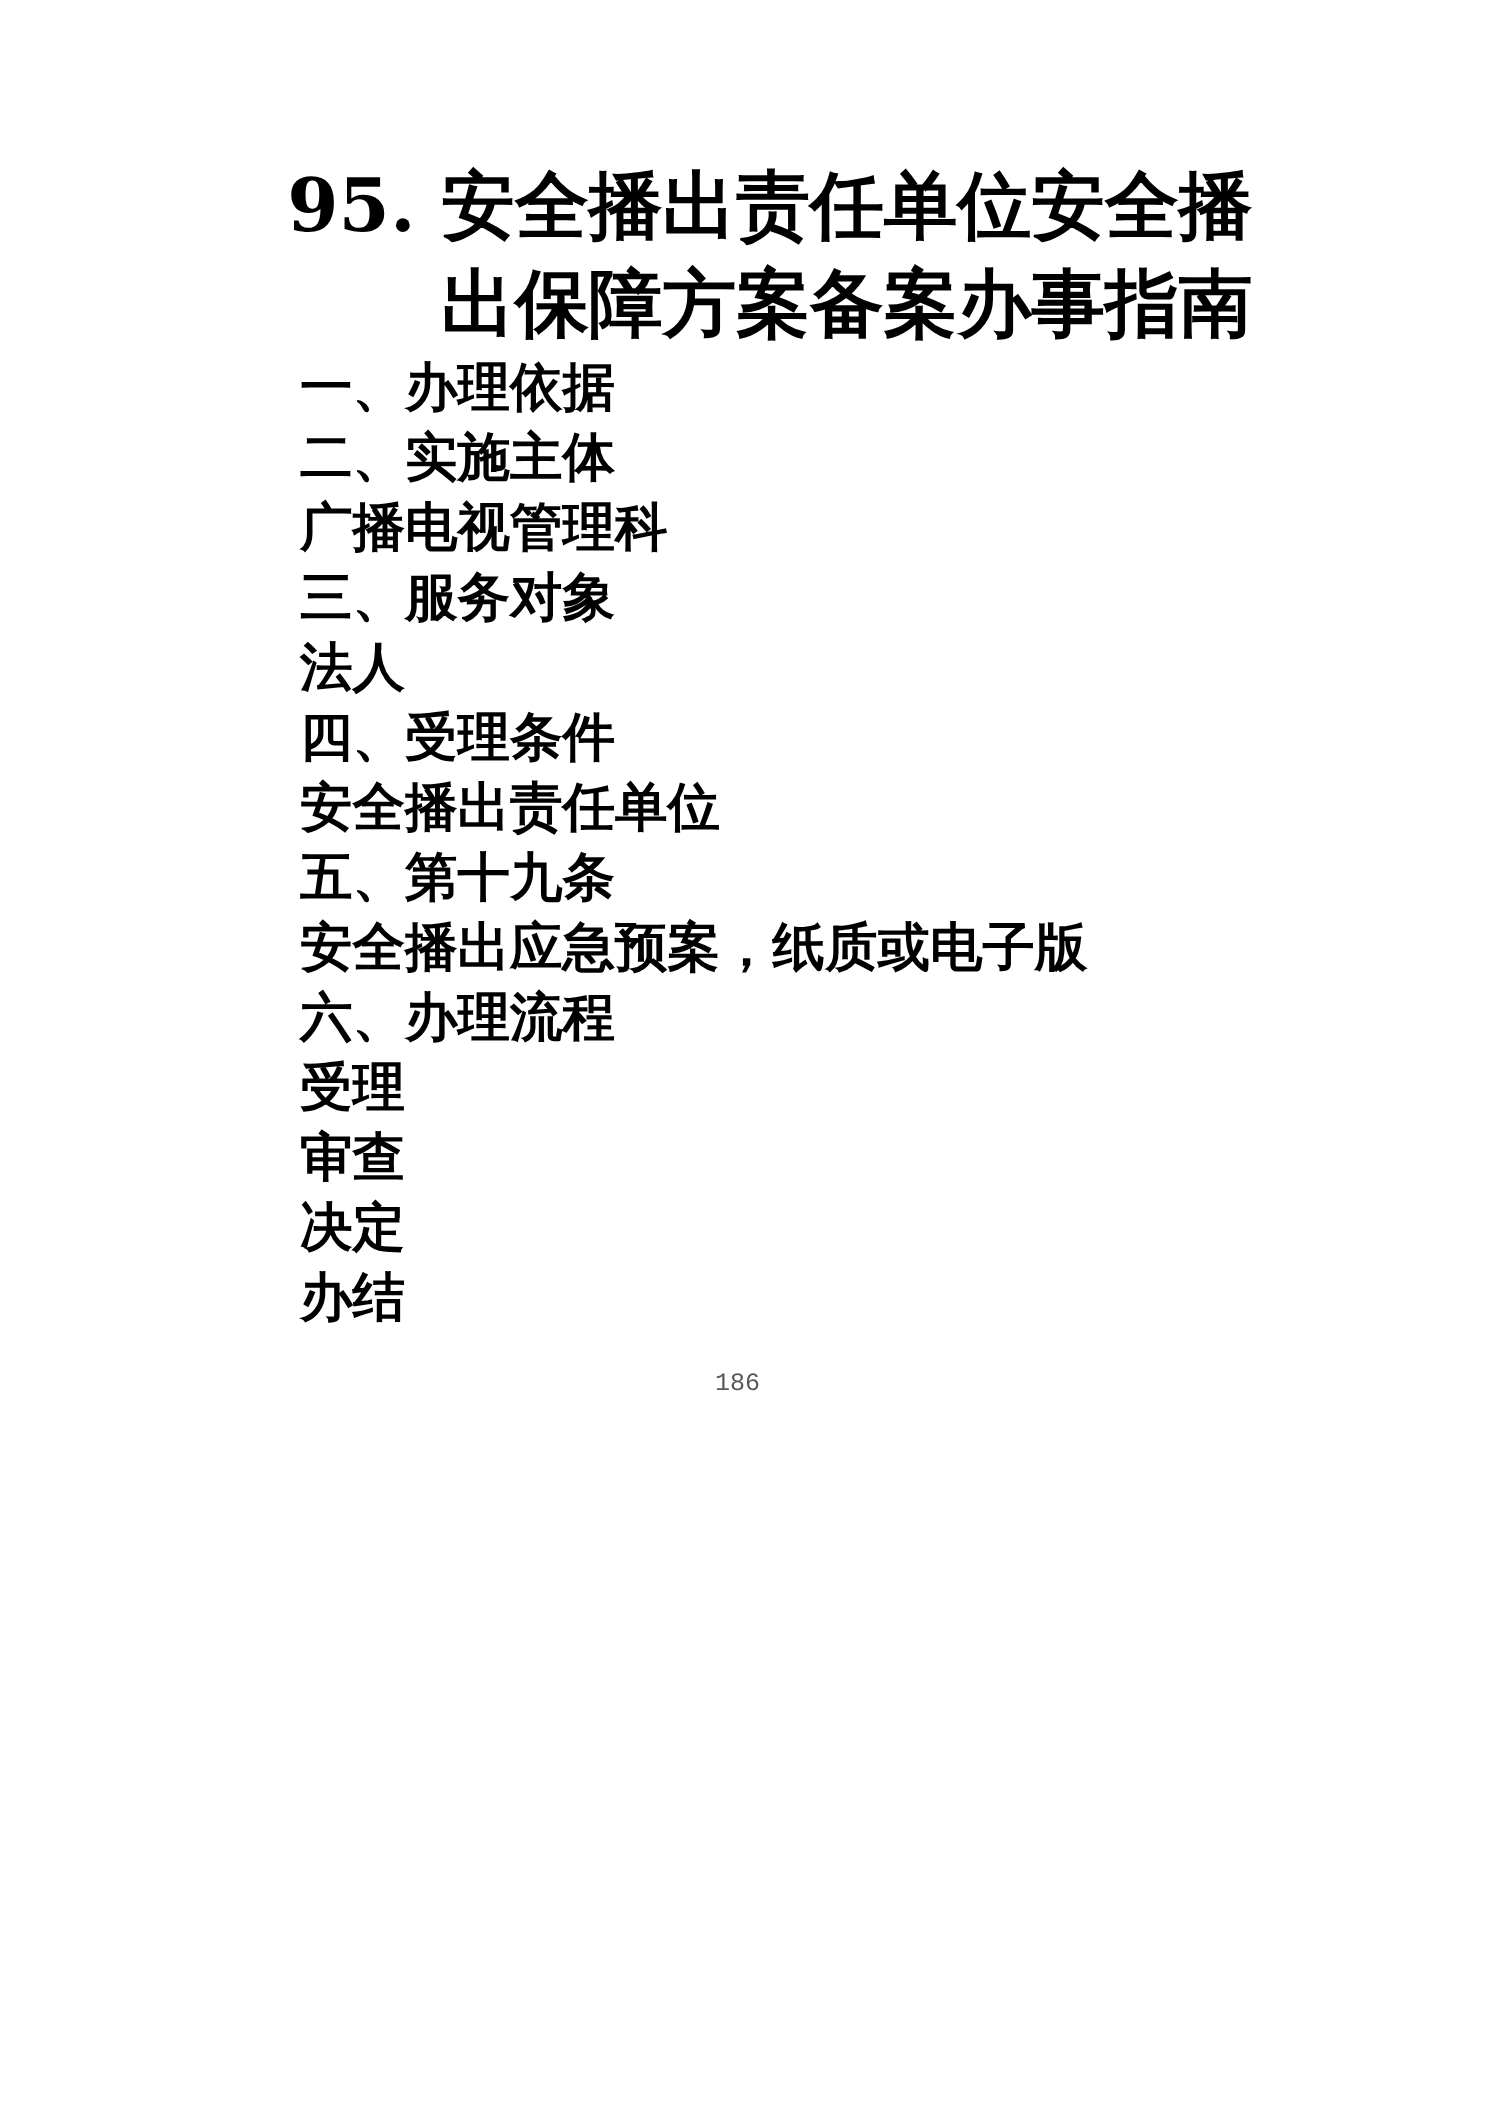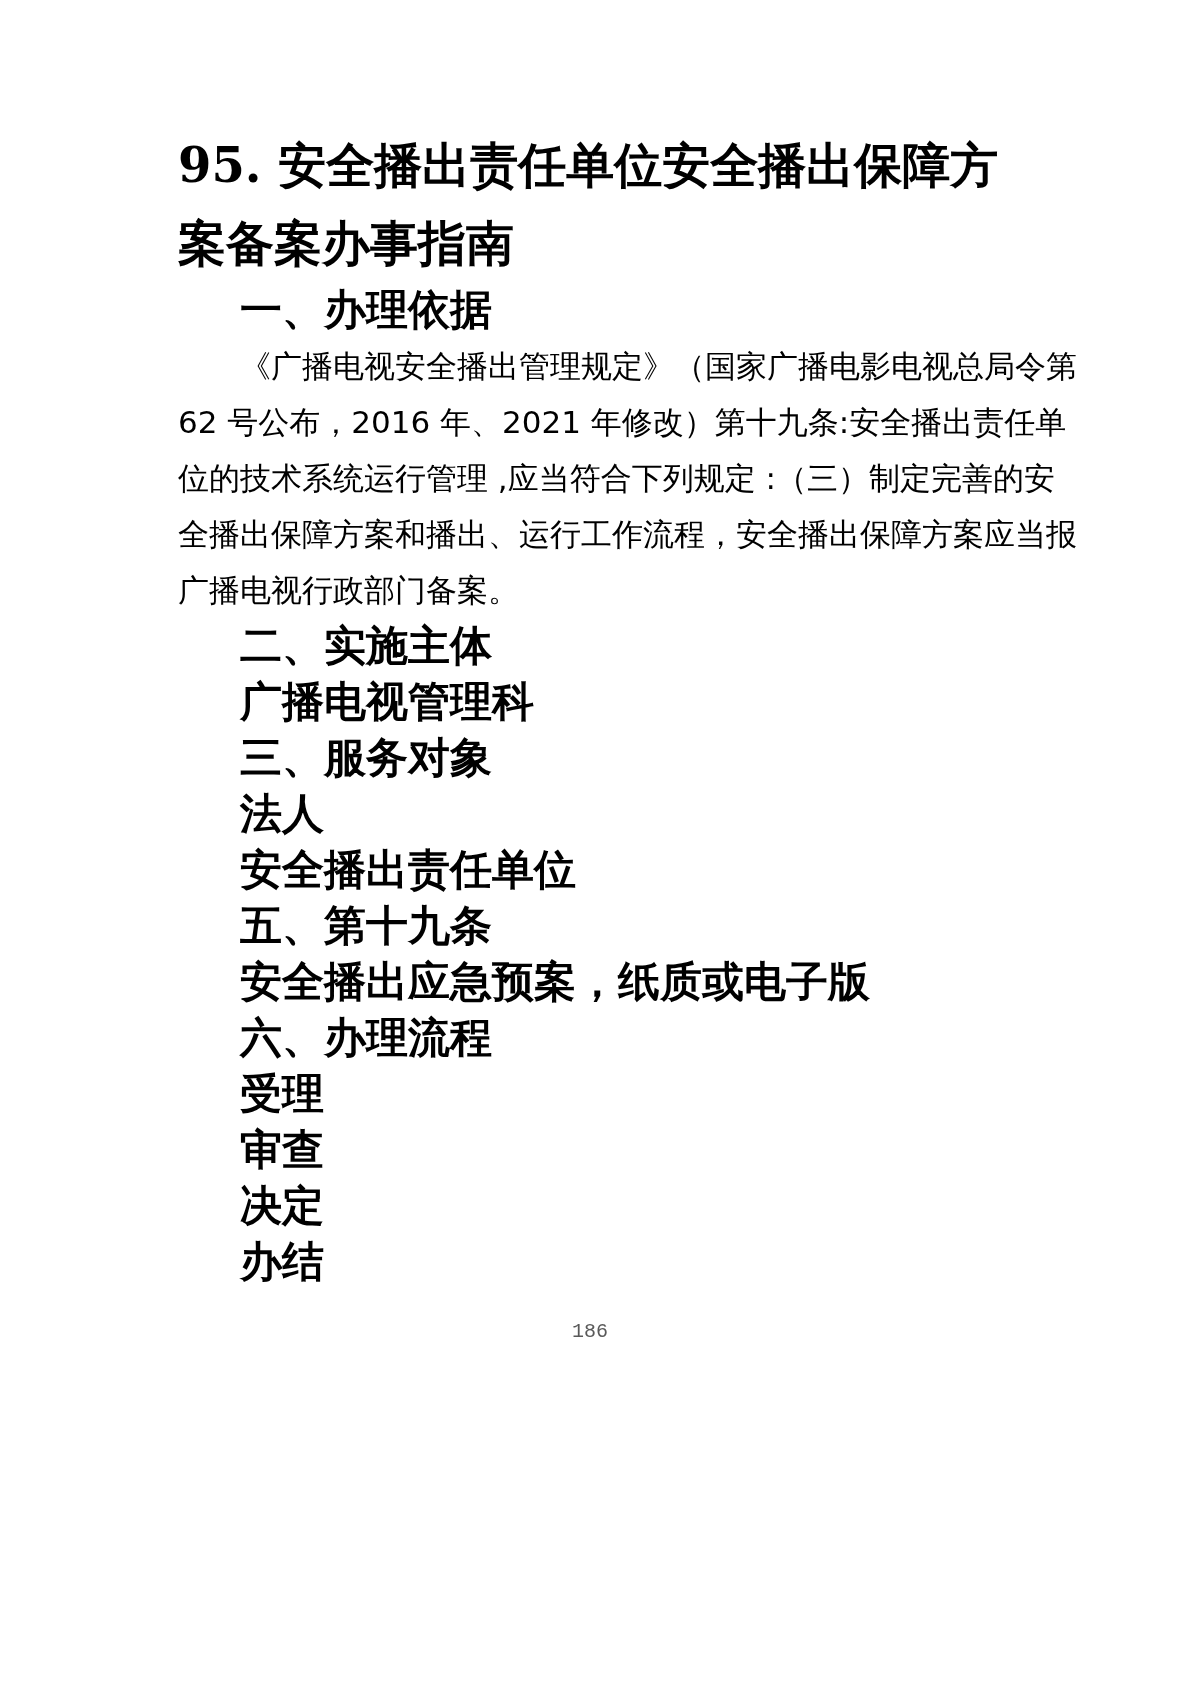--- a/index.html
+++ b/index.html
@@ -11,23 +11,23 @@
     margin: 0 auto;
     background: #ffffff;
     overflow: hidden;
     padding: 126px 110px 0 178px; 
     font-family: "DejaVu Sans", "Liberation Sans", sans-serif;
     color: #000000;
   }
   .doc-title {
     font-family: "DejaVu Serif", "Liberation Serif", serif;
     font-weight: 700;
-    font-size: 48px;
+    font-size: 59px;
     line-height: 78px;
-    text-align: left;
+    text-align: right;
     padding-right: 78px; 
     color: #000000;
     word-break: break-all;
   }
   .doc-subtitle {
     margin-top: 48px;
     font-size: 29px;
     line-height: 56px;
     text-align: center;
     padding-right: 78px;
@@ -60,25 +60,25 @@
 </style>
 </head>
 <body>
 
 <div class="page">
 
   <h1 class="doc-title">95. 安全播出责任单位安全播出保障方案备案办事指南</h1>
 
 
   <div class="doc-line">一、办理依据</div>
-  <div class="doc-para">《广播电视安全播出管理规定》（国家广播电影电视总局令第 62 号公布，2016 年、2021 年修改）第十九条:安全播出责任单位的技术系统运行管理 ,应当符合下列规定 :（三）制定完善的安全播出保障方案和播出、运行工作流程，安全播出保障方案应当报广播电视行政部门备案。</div>
   <div class="doc-line">二、实施主体</div>
   <div class="doc-line">广播电视管理科</div>
   <div class="doc-line">三、服务对象</div>
   <div class="doc-line">法人</div>
+  <div class="doc-line">四、受理条件</div>
   <div class="doc-line">安全播出责任单位</div>
   <div class="doc-line">五、第十九条</div>
   <div class="doc-line">安全播出应急预案，纸质或电子版</div>
   <div class="doc-line">六、办理流程</div>
   <div class="doc-line">受理</div>
   <div class="doc-line">审查</div>
   <div class="doc-line">决定</div>
   <div class="doc-line">办结</div>
 
   <div class="page-number">186</div>

